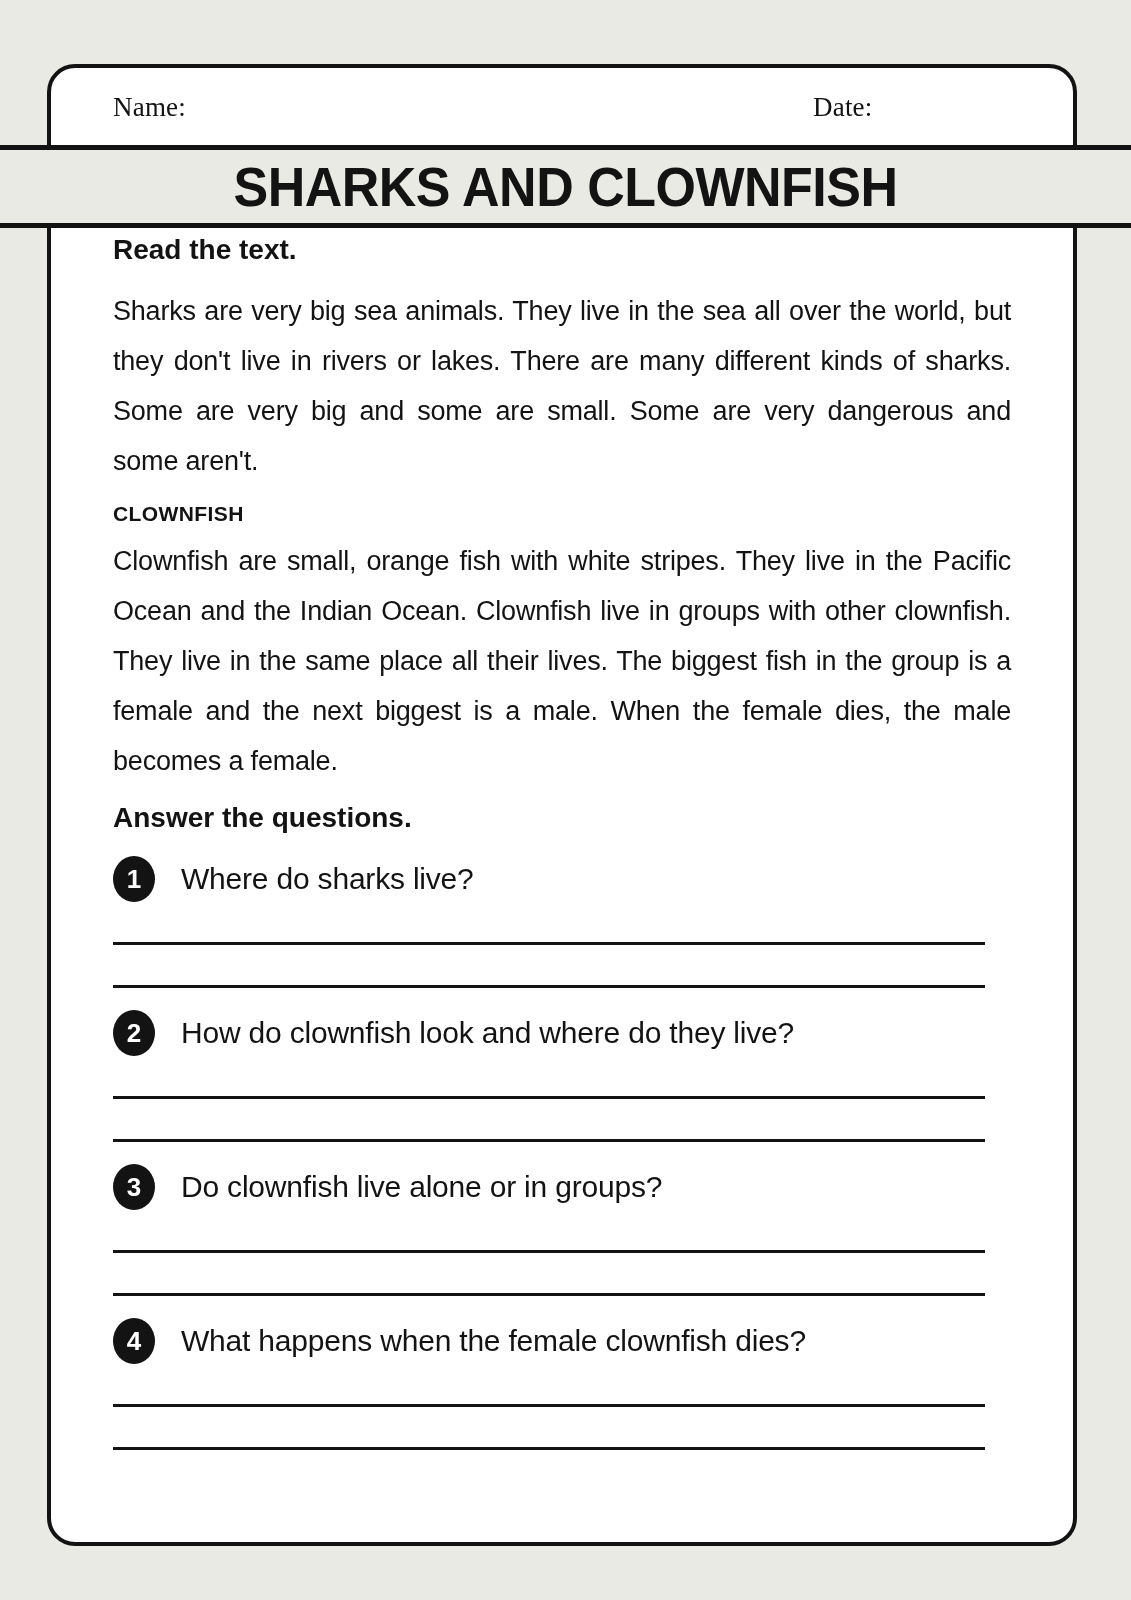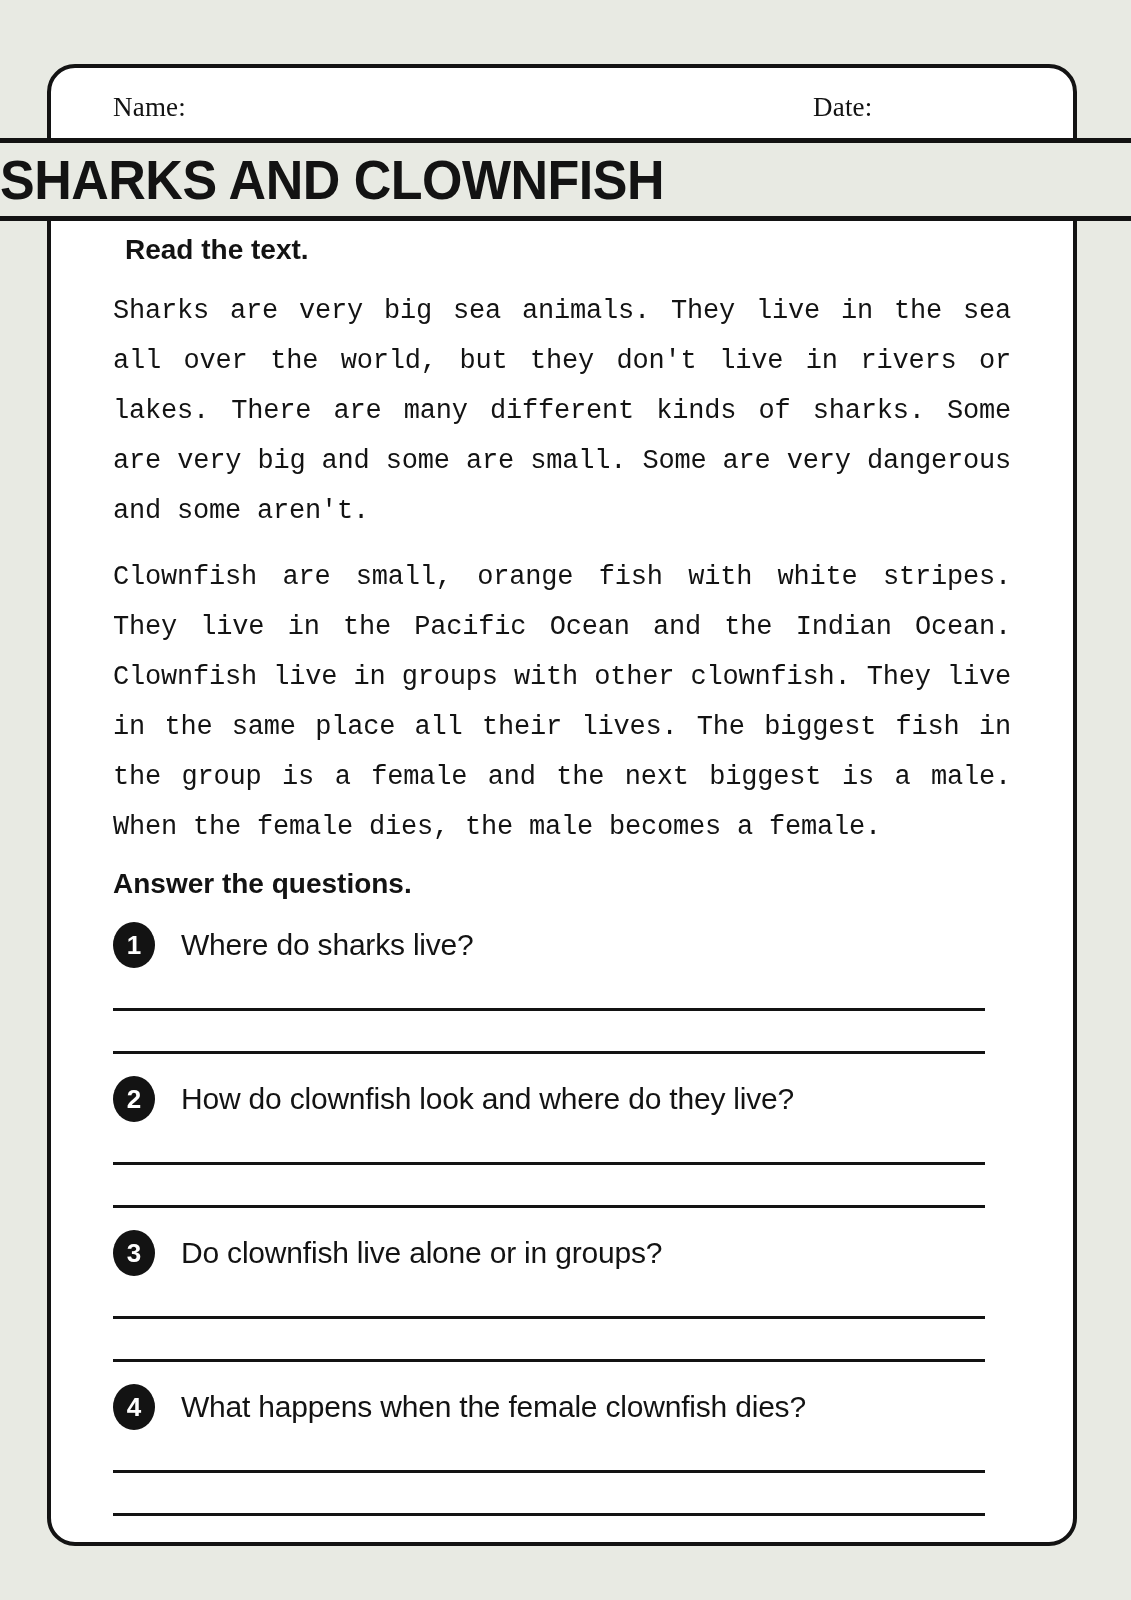--- a/index.html
+++ b/index.html
@@ -28,26 +28,26 @@
     font-family:Liberation Serif, serif;
   }
   .field-label{
     position:absolute;top:24px;
     font-size:27px;letter-spacing:0.2px;
   }
   .field-label.name{left:62px;}
   .field-label.date{left:762px;}
   
   .title-band{
-    position:absolute;left:0;top:138px;
+    position:absolute;left:0;top:145px;
     width:1131px;height:83px;
     background:var(--bg);
     border-top:5px solid var(--ink);
     border-bottom:5px solid var(--ink);
-    display:flex;align-items:center;justify-content:flex-start;
+    display:flex;align-items:center;justify-content:center;
     z-index:3;
   }
   .page-title{
     margin:0;
     font-size:52px;font-weight:800;
     letter-spacing:-0.5px;
     transform:scaleY(1.05);
     white-space:nowrap;
   }
   
@@ -55,34 +55,33 @@
     position:absolute;left:47px;top:182px;
     width:1030px;height:1364px;
     background:var(--panel);
     border:4px solid var(--ink);
     border-radius:28px;
     z-index:2;
     padding:48px 62px 0 62px;
     overflow:hidden;
   }
   .instr{
-    margin:0 0 20px 12px;
+    margin:0 0 20px 0;
     font-size:28px;font-weight:700;
   }
   .instr.answer{margin:14px 0 6px 0;}
   .sec-heading{
     margin:0 0 10px 0;
     font-size:21px;font-weight:700;letter-spacing:0.4px;
   }
   .sec-text{
     margin:0 0 16px 0;
     font-size:27px;line-height:50px;
     letter-spacing:-0.2px;
     text-align:justify;
-    font-family:Liberation Mono, monospace;
   }
   .qblock{margin-top:22px;}
   .qrow{display:flex;align-items:center;gap:26px;}
   .qnum{
     flex:0 0 42px;width:42px;height:46px;
     background:var(--ink);color:#ffffff;
     border-radius:50%;
     font-size:26px;font-weight:700;
     display:flex;align-items:center;justify-content:center;
   }
@@ -104,20 +103,21 @@
 <div class="title-band">
   <h1 class="page-title">SHARKS AND CLOWNFISH</h1>
 </div>
 
 <div class="main-box">
 
   <p class="instr">Read the text.</p>
 
   <p class="sec-text">Sharks are very big sea animals. They live in the sea all over the world, but they don't live in rivers or lakes. There are many different kinds of sharks. Some are very big and some are small. Some are very dangerous and some aren't.</p>
 
+  <h2 class="sec-heading">CLOWNFISH</h2>
   <p class="sec-text">Clownfish are small, orange fish with white stripes. They live in the Pacific Ocean and the Indian Ocean. Clownfish live in groups with other clownfish. They live in the same place all their lives. The biggest fish in the group is a female and the next biggest is a male. When the female dies, the male becomes a female.</p>
 
   <p class="instr answer">Answer the questions.</p>
 
   <div class="qblock">
     <div class="qrow">
       <span class="qnum">1</span>
       <span class="qtext">Where do sharks live?</span>
     </div>
     <div class="answer-line"></div>

